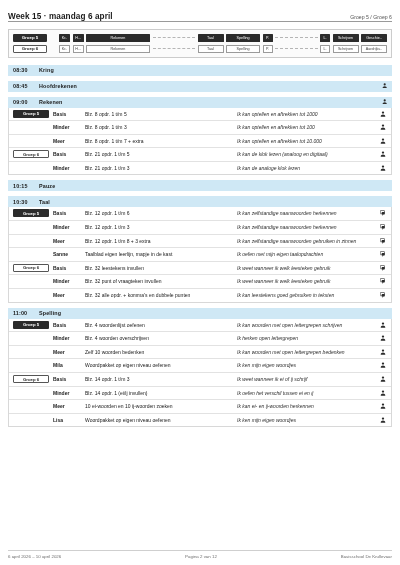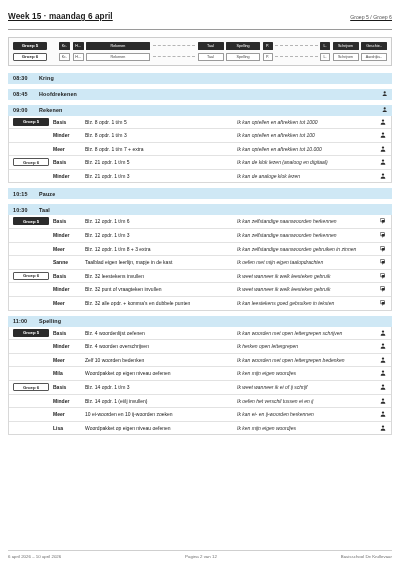--- a/index.html
+++ b/index.html
@@ -15,23 +15,22 @@
     position: relative;
   }
 
   .page { padding: 12px 8px 0 8px; }
 
   
   .header {
     display: flex;
     align-items: baseline;
     justify-content: space-between;
-    padding-bottom: 8px;
+    padding-bottom: 0;
     border-bottom: 0.7px solid #9a9a9a;
-    text-decoration: underline;
   }
   .header-title { font-size: 8.2px; font-weight: bold; letter-spacing: .1px; }
   .header-groups { font-size: 5.2px; color: #555; }
 
   
   .timeline {
     margin-top: 7px;
     border: 0.6px solid #cccccc;
     background: #fbfbfb;
     padding: 3.5px 4px;

